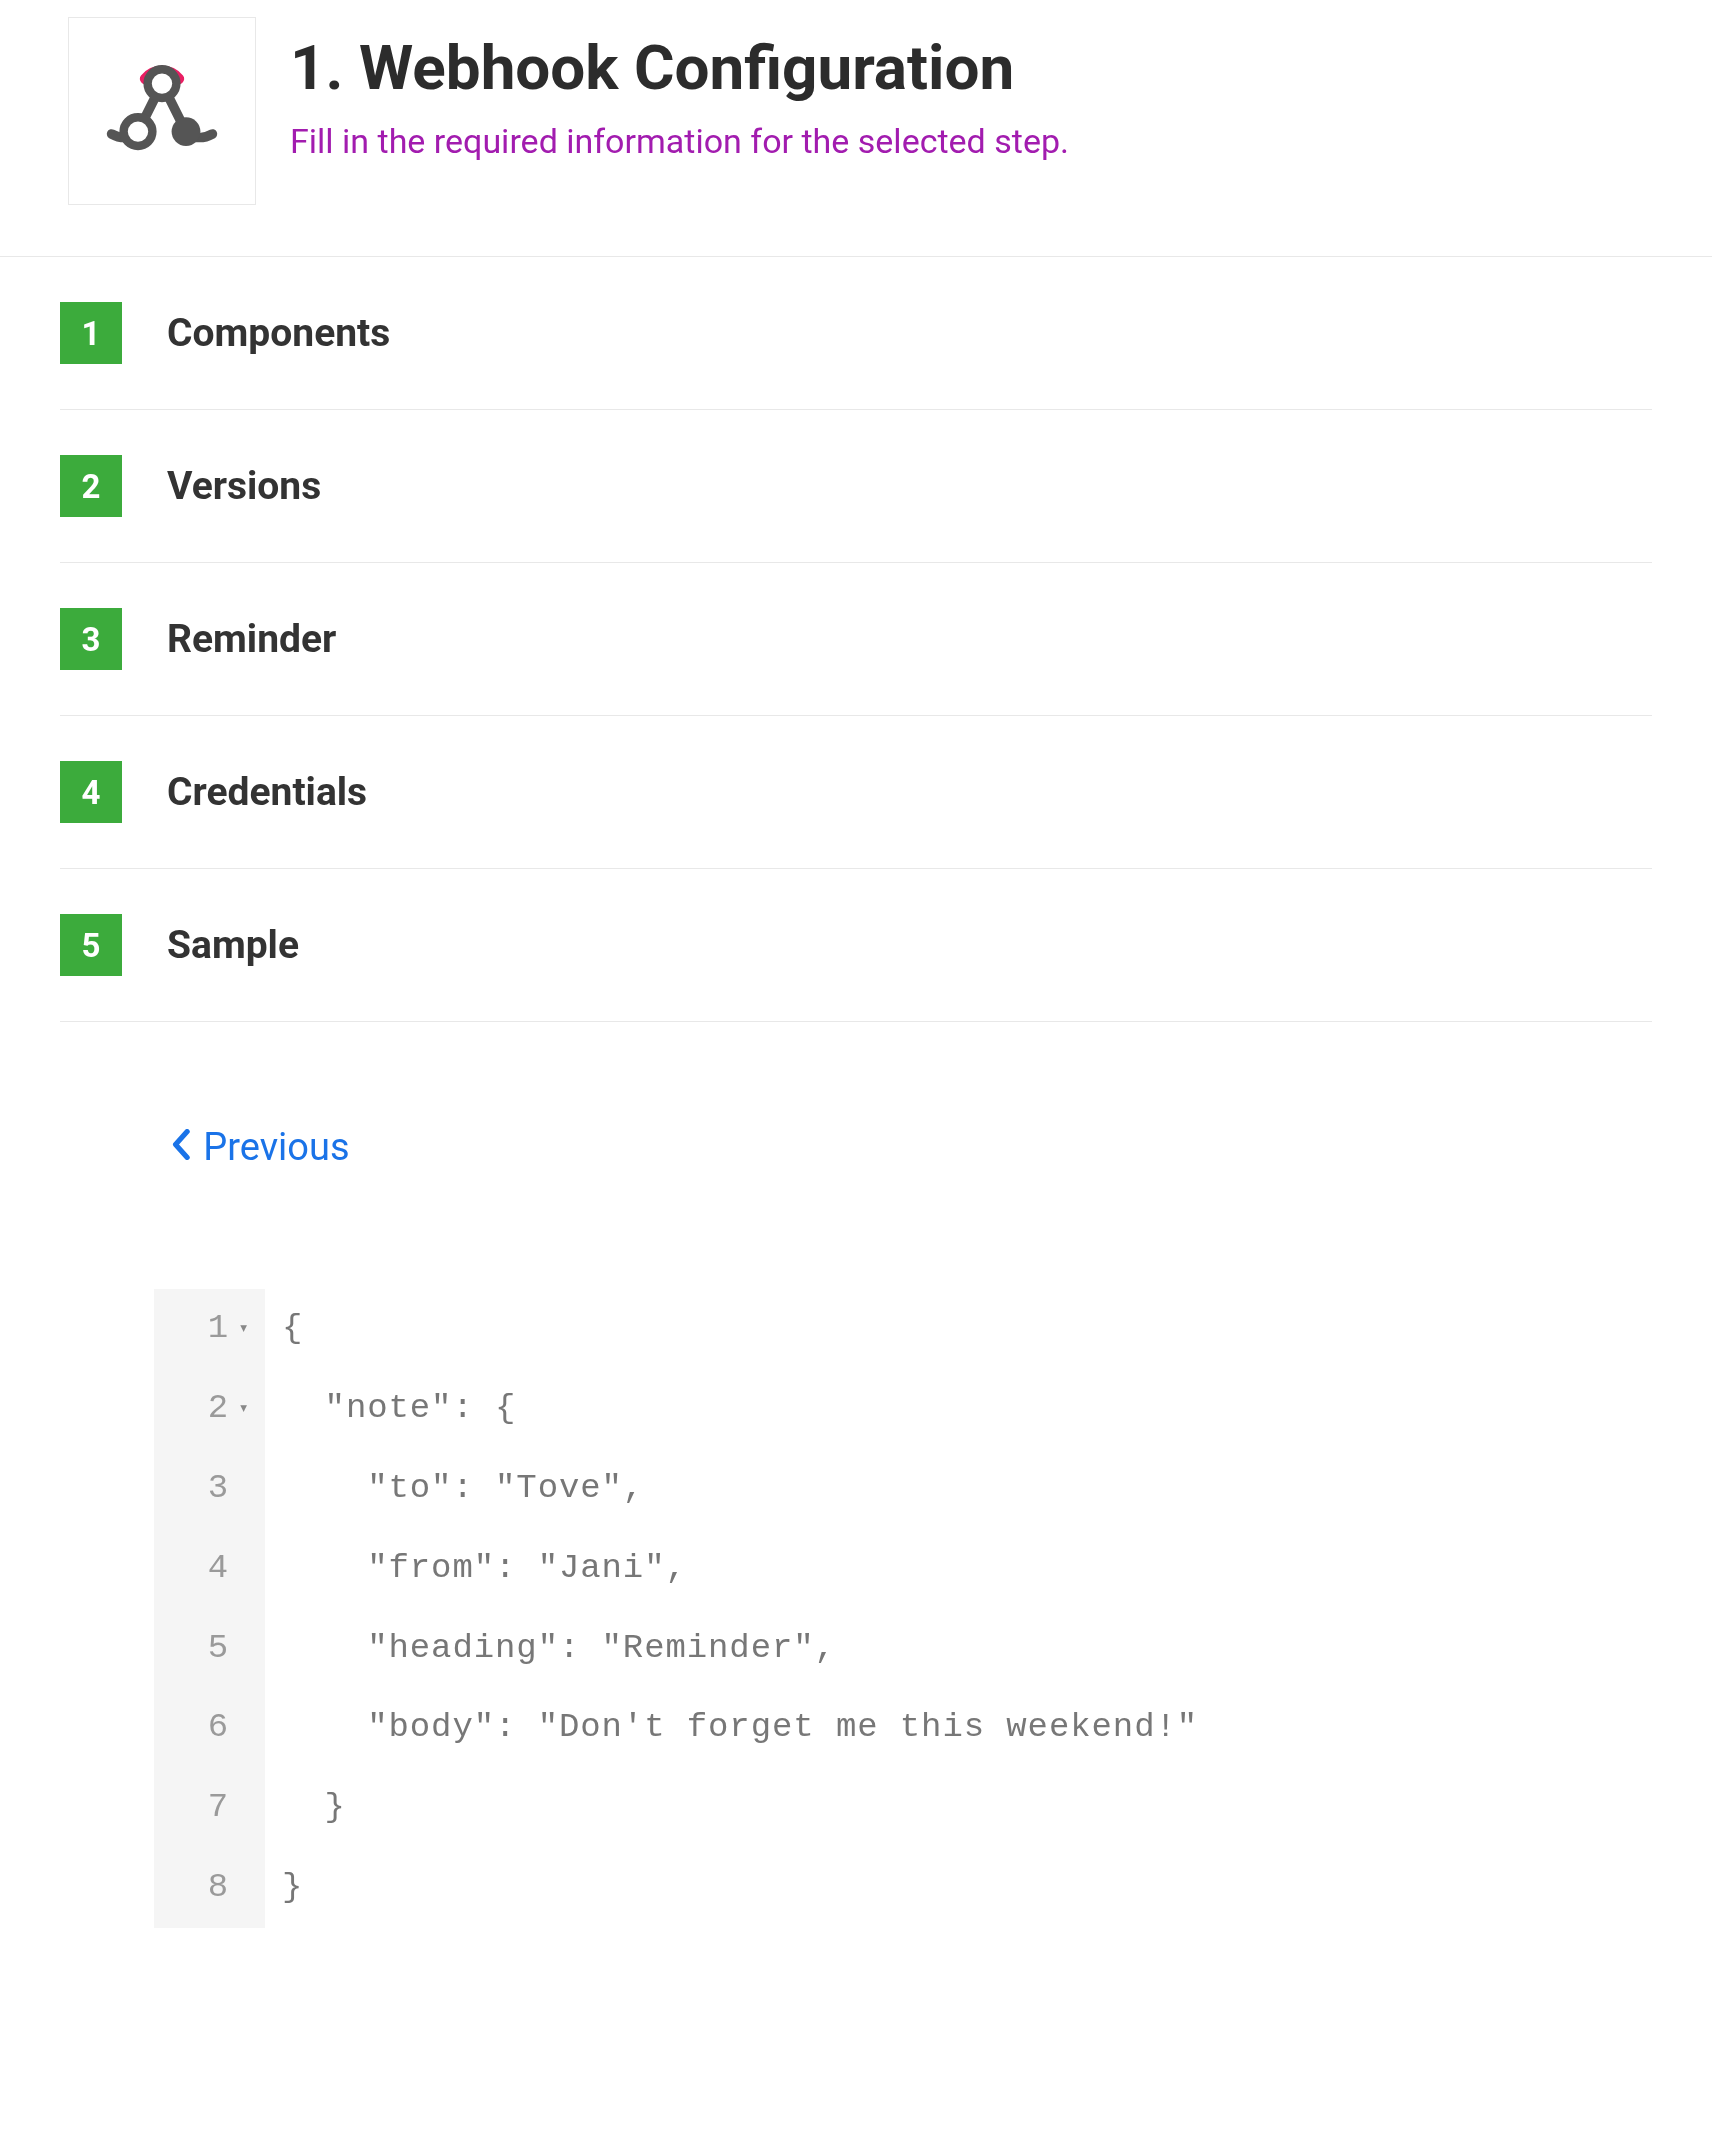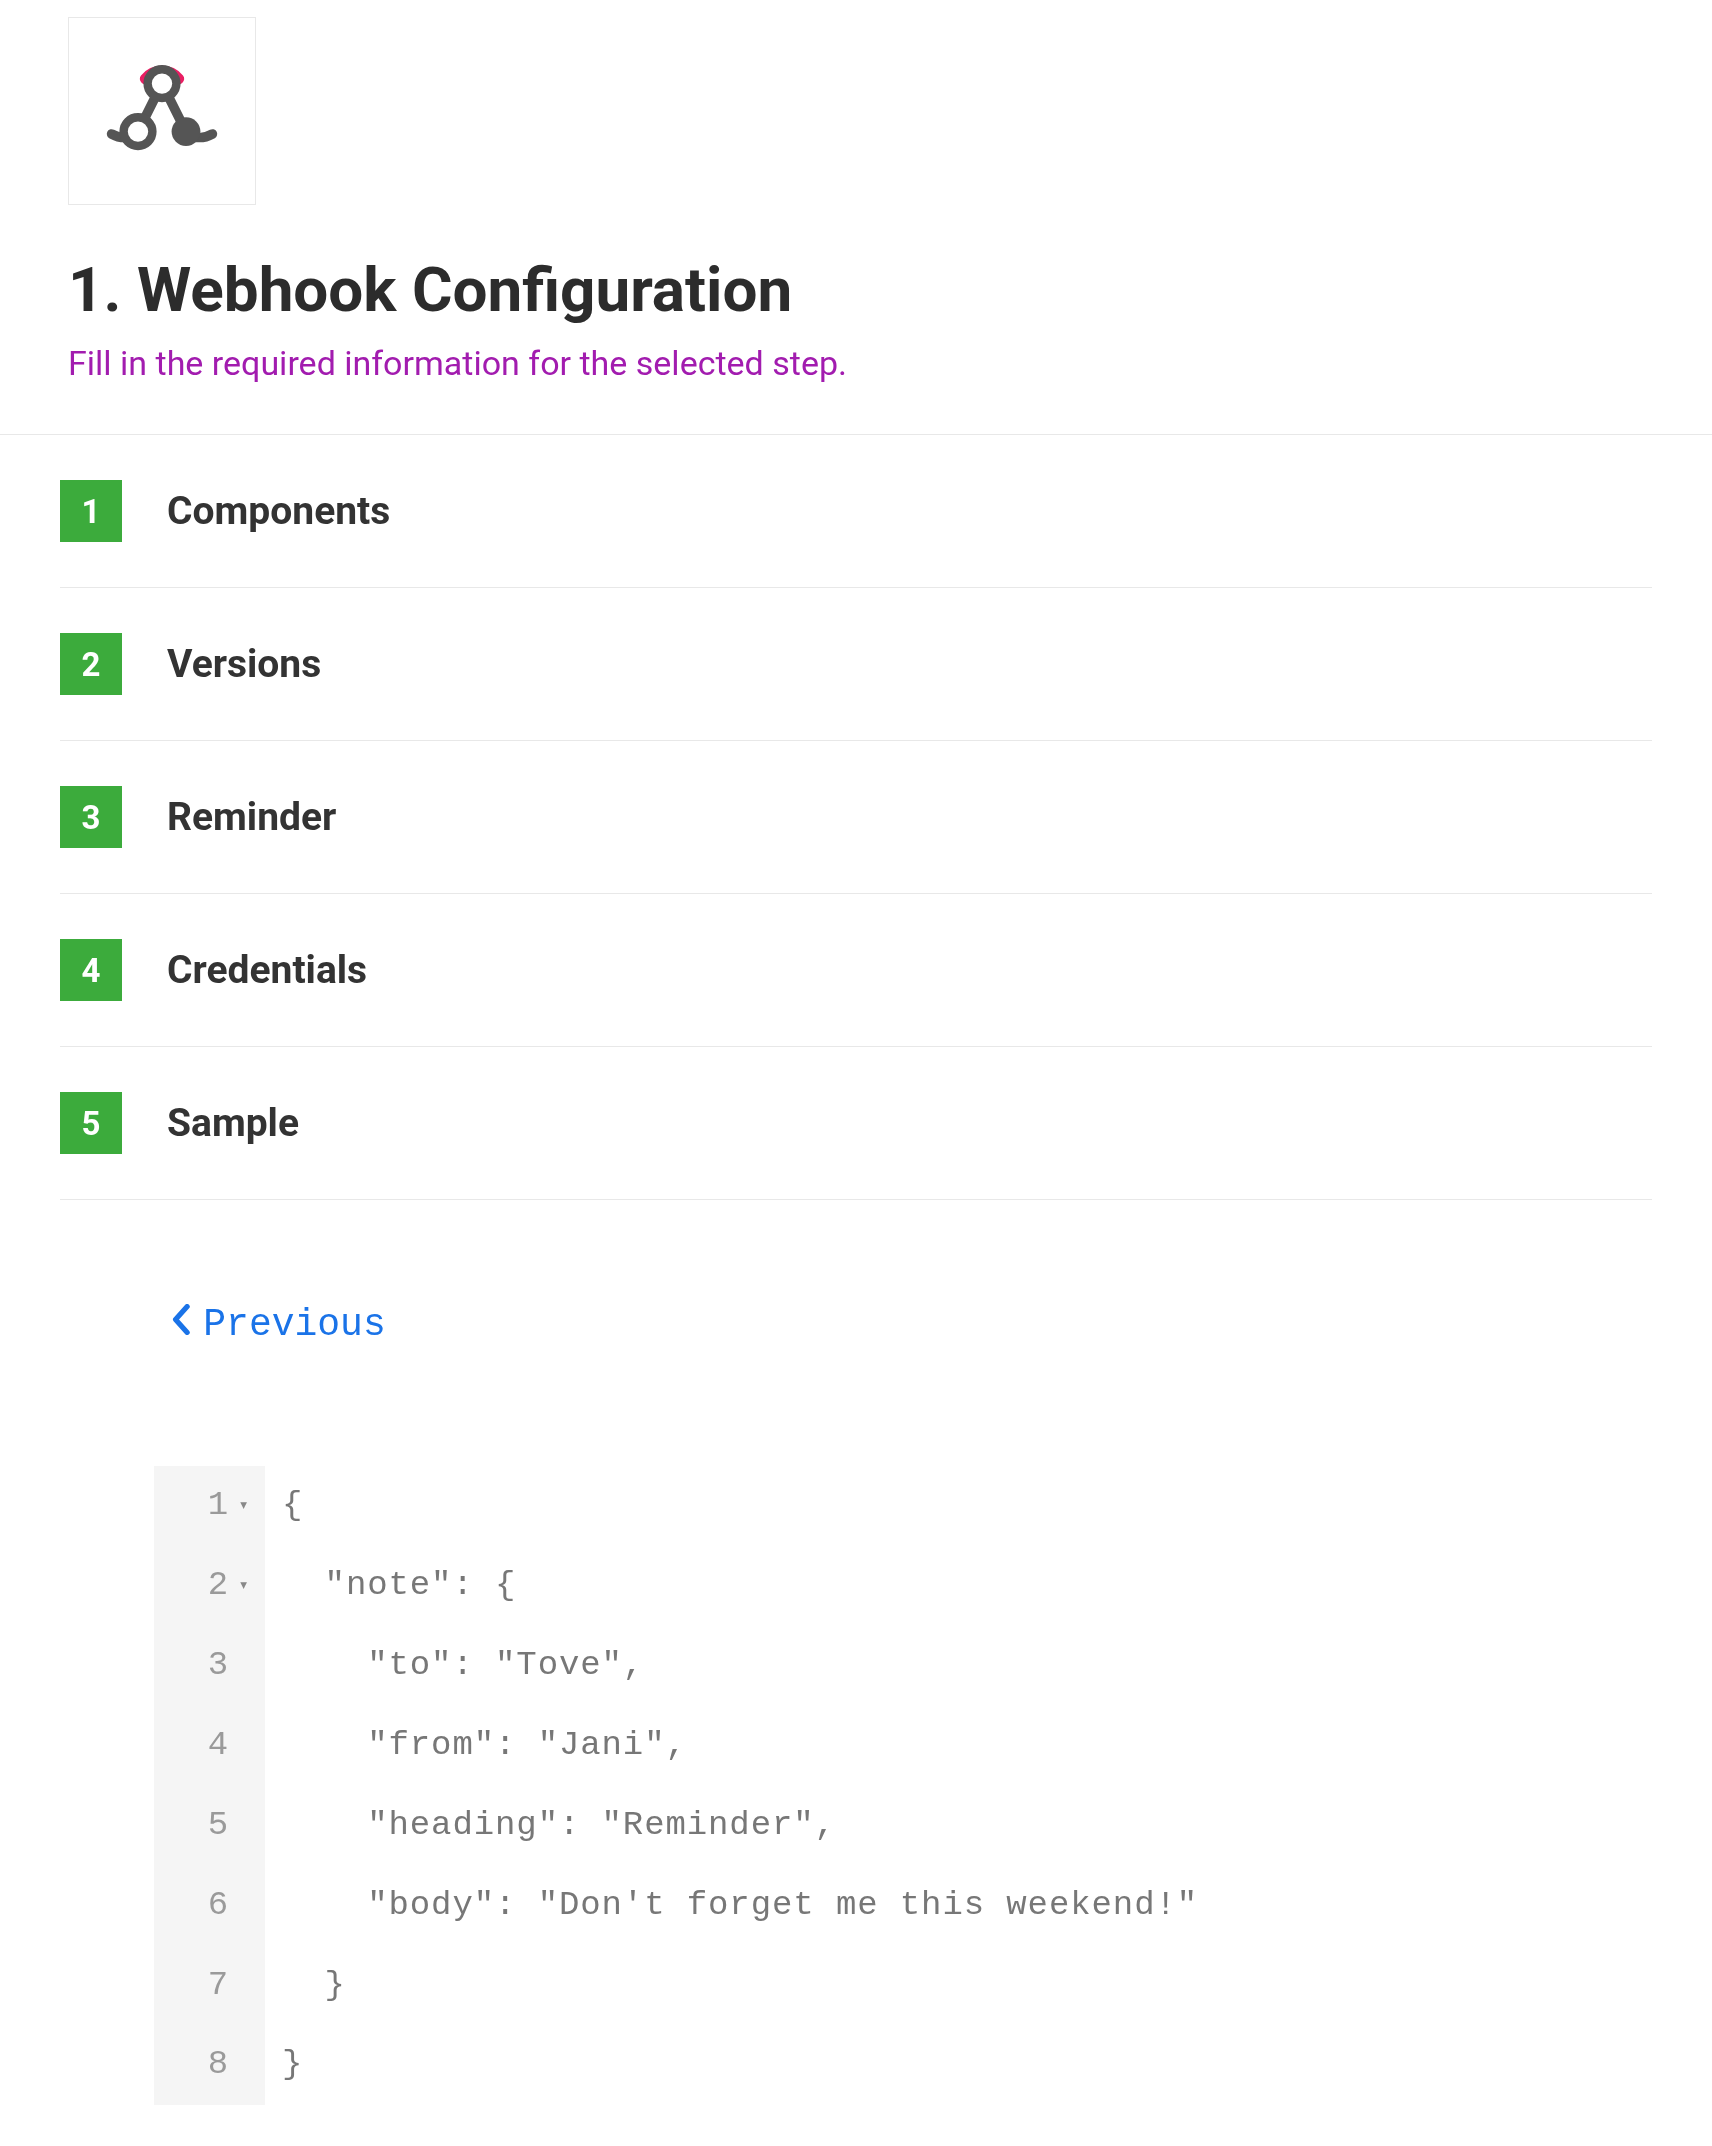--- a/index.html
+++ b/index.html
@@ -14,21 +14,20 @@
       color: #333333;
       width: 1712px;
     }
 
     .header {
       display: flex;
       align-items: flex-start;
       padding: 17px 68px 51px 68px;
       border-bottom: 1.7px solid #e8e8e8;
       gap: 34px;
-      flex-direction: column;
     }
 
     .header-icon-box {
       width: 188px;
       height: 188px;
       border: 1.7px solid #e8e8e8;
       background: #ffffff;
       display: flex;
       align-items: center;
       justify-content: center;
@@ -89,21 +88,20 @@
     }
 
     .step-label {
       font-size: 39px;
       color: #333333;
       font-weight: 700;
     }
 
     .nav-section {
       padding: 103px 8px 0 171px;
-      font-family: Liberation Mono, monospace;
     }
 
     .previous-link {
       display: inline-flex;
       align-items: center;
       gap: 10.3px;
       color: #1a73e8;
       font-size: 38px;
       font-weight: 400;
       text-decoration: none;

